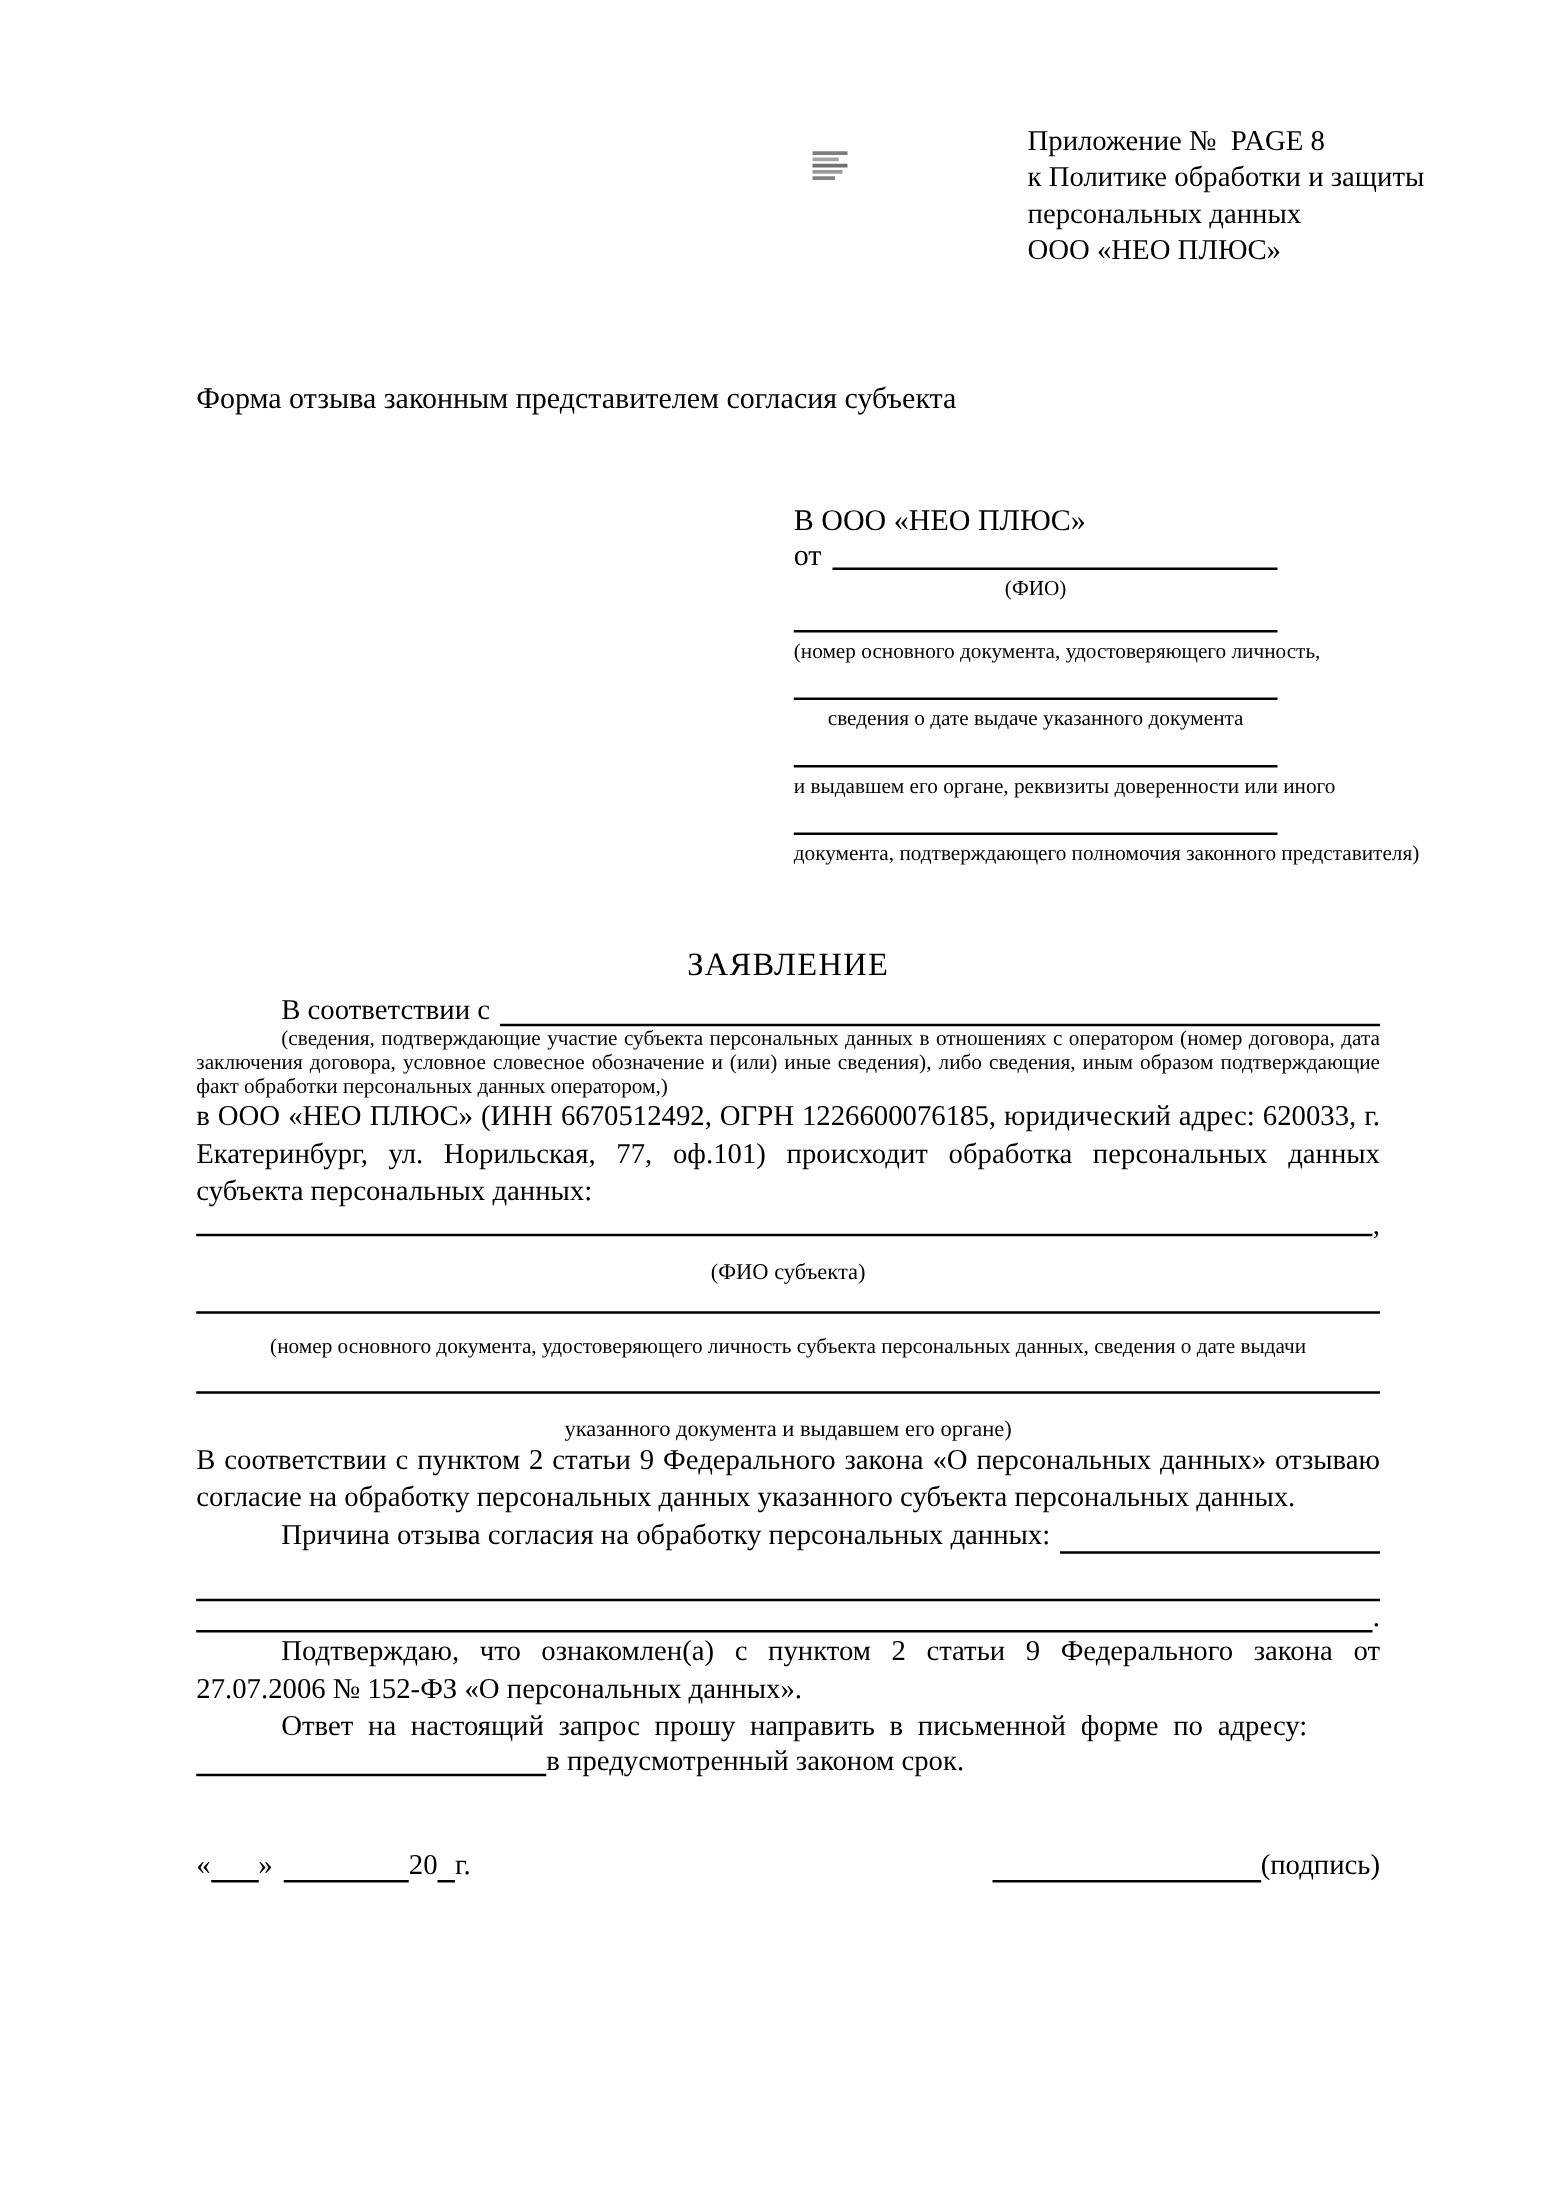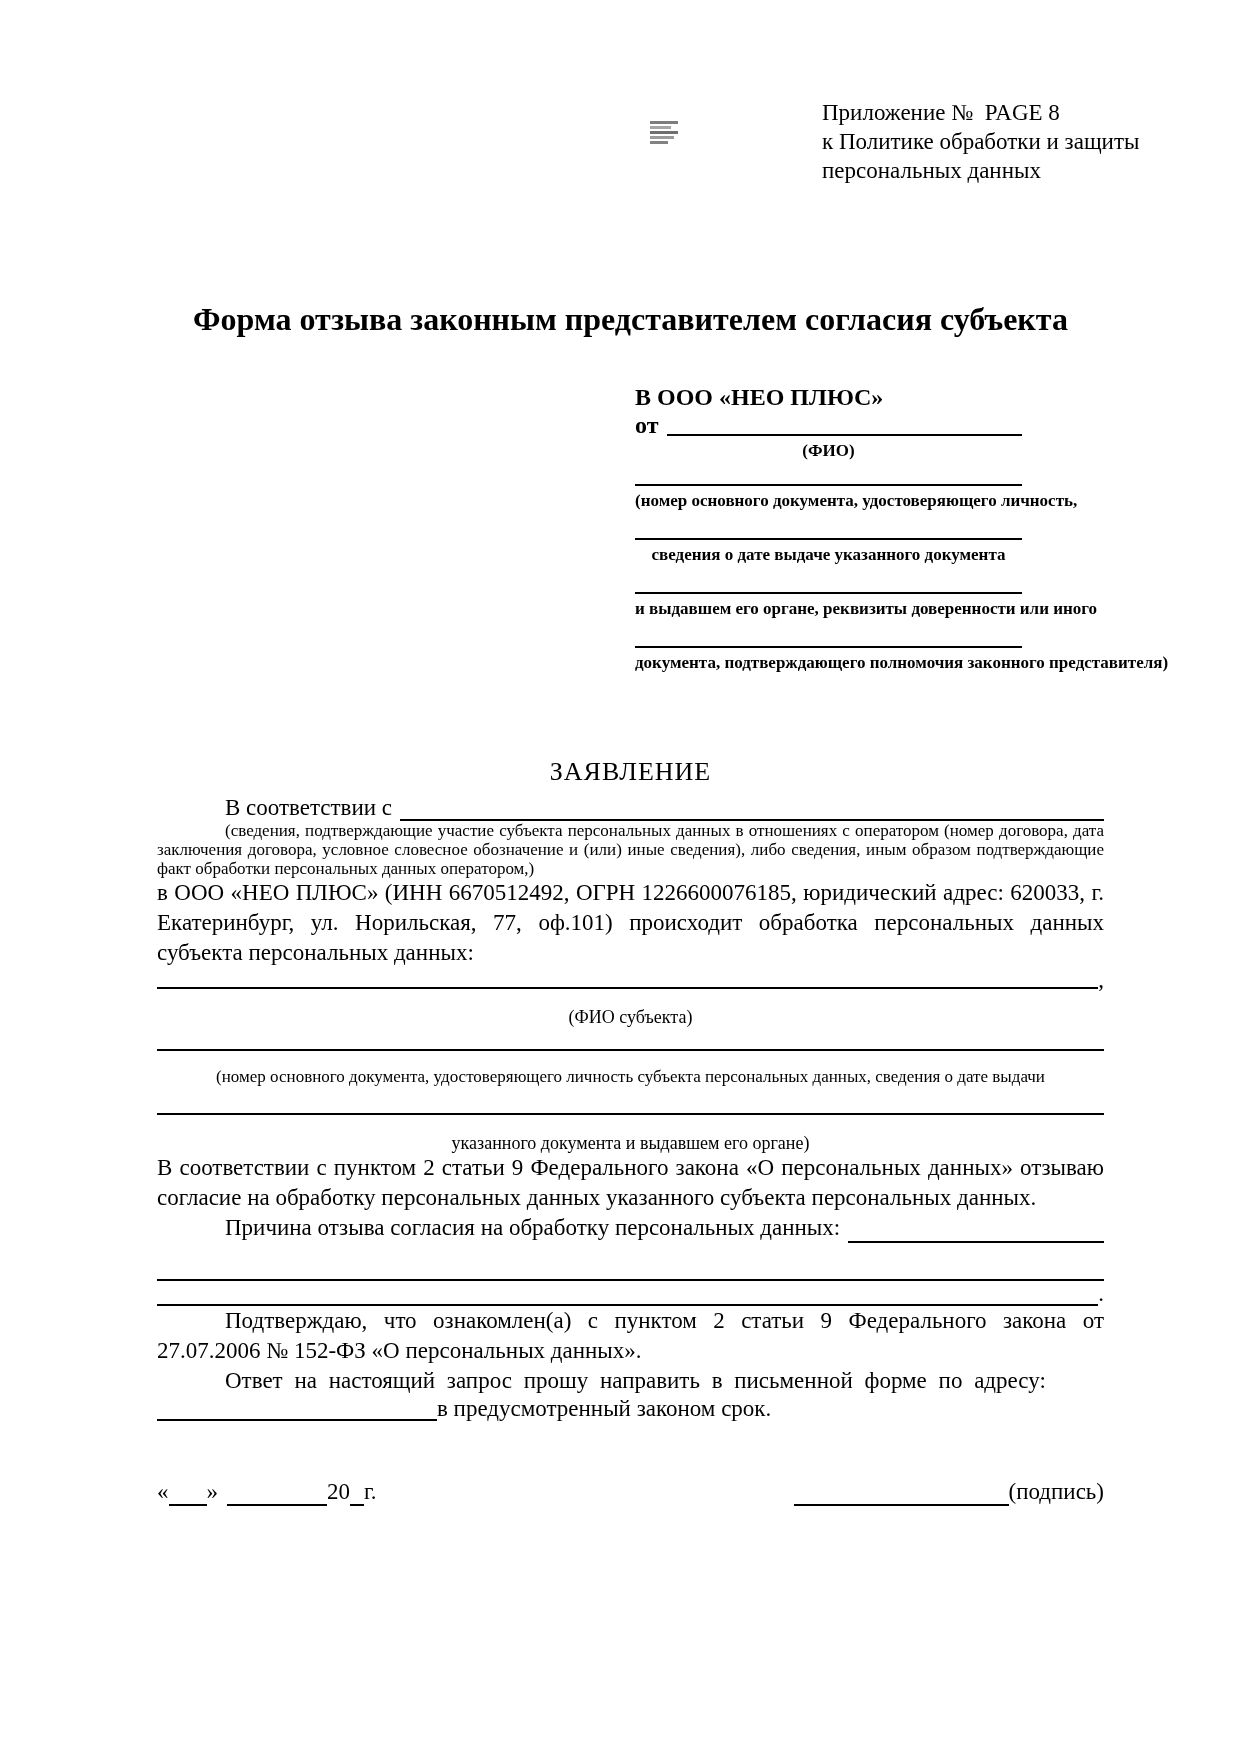--- a/index.html
+++ b/index.html
@@ -20,24 +20,24 @@
   .lines-icon{position:absolute;left:650px;top:121px;width:28px;}
   .lines-icon i{display:block;height:3px;margin-bottom:2px;background:#8f8f8f;}
   .lines-icon i:nth-child(1){width:28px;background:#7d7d7d;}
   .lines-icon i:nth-child(2){width:21px;background:#a5a5a5;}
   .lines-icon i:nth-child(3){width:28px;background:#6f6f6f;}
   .lines-icon i:nth-child(4){width:24px;background:#9a9a9a;}
   .lines-icon i:nth-child(5){width:18px;background:#828282;}
   
   .title{
     position:absolute;left:157px;top:300px;width:947px;
-    text-align:center;font-weight:700;font-size:32px;line-height:39px;
+    text-align:left;font-weight:400;font-size:24px;line-height:39px;
   }
   
-  .addressee{position:absolute;left:635px;top:380px;width:387px;font-size:24px;font-weight:bold;}
+  .addressee{position:absolute;left:635px;top:400px;width:387px;font-size:24px;}
   .addr-to{line-height:34px;}
   .line-flex{display:flex;align-items:flex-end;}
   .addr-from{height:22px;}
   .addr-from .label{line-height:22px;}
   .fill,.fill-grow{display:inline-block;border-bottom:2px solid #000;}
   .fill-grow{flex:1 1 auto;height:18px;}
   .addr-from .fill-grow{margin-left:9px;}
   .addr-cap{
     text-align:center;font-size:17px;line-height:21px;padding-top:4px;
     height:21px;white-space:nowrap;
@@ -80,20 +80,21 @@
 </style>
 </head>
 <body>
 
 <div class="page">
 
   <div class="header-block">
     <div>Приложение №  PAGE 8</div>
     <div>к Политике обработки и защиты</div>
     <div>персональных данных</div>
+    <div>ООО «НЕО ПЛЮС»</div>
   </div>
 
   <div class="lines-icon">
     <i></i>
       <i></i>
       <i></i>
       <i></i>
       <i></i>
   </div>
 

